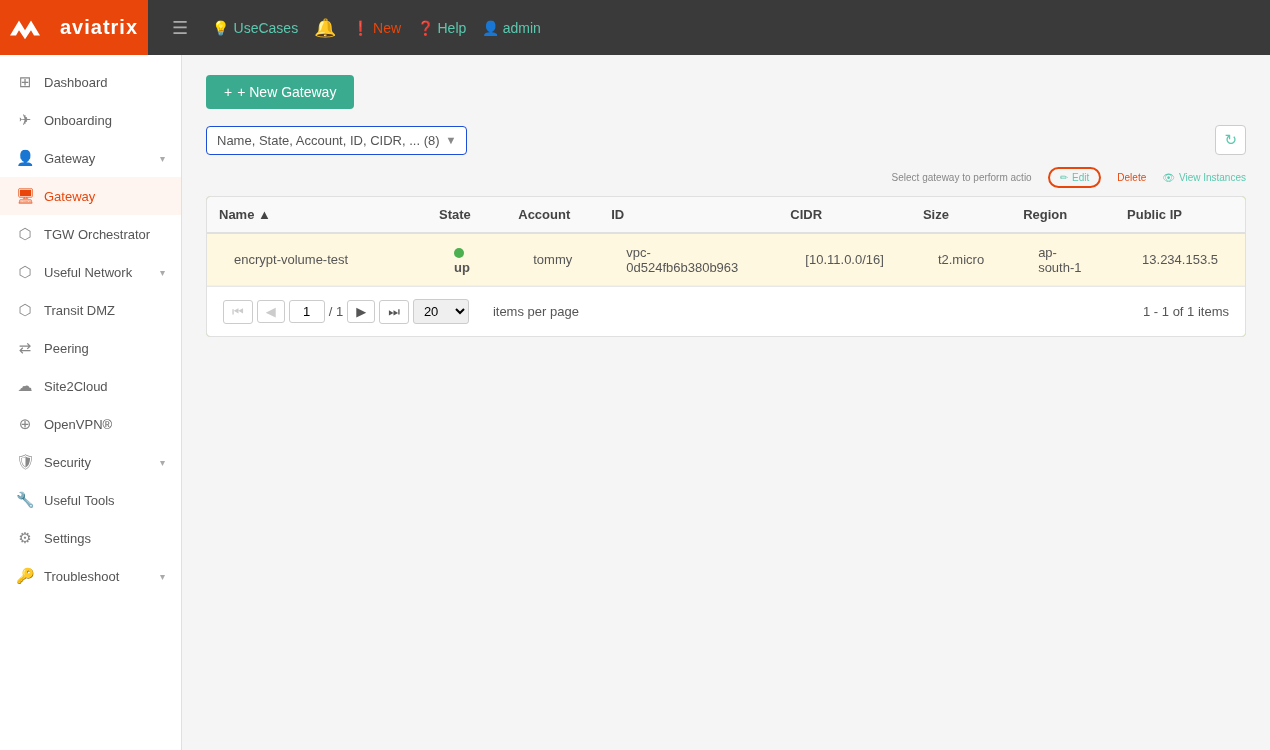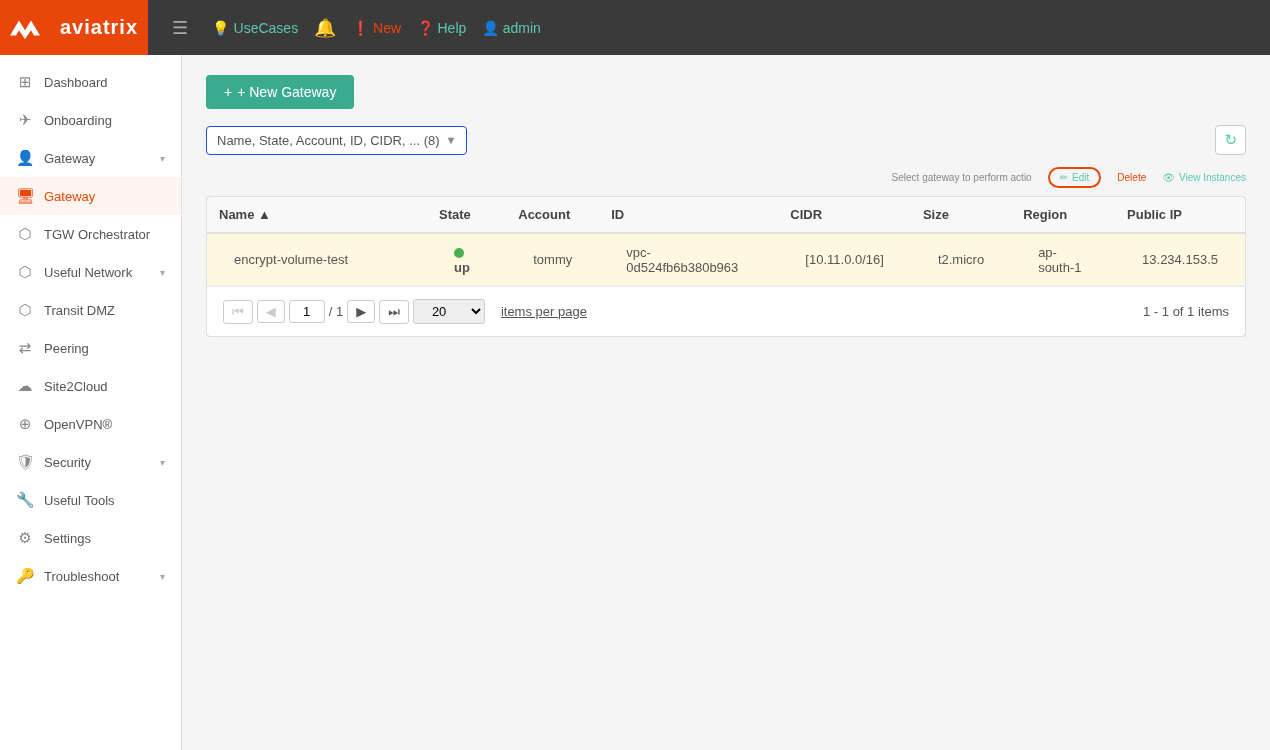--- a/index.html
+++ b/index.html
@@ -282,25 +282,25 @@
       border: 1px solid #ccc;
       padding: 3px 6px;
       width: 36px;
       text-align: center;
       border-radius: 3px;
       font-size: 13px;
     }
     .page-total { color: #555; }
     .per-page-select {
       border: 1px solid #ccc;
-      padding: 3px 14px;
+      padding: 3px 6px;
       border-radius: 3px;
       font-size: 13px;
     }
-    .per-page-label { color: #555; margin-left: 12px; text-decoration: underline; }
+    .per-page-label { color: #555; margin-left: 20px; }
     .pagination-summary { margin-left: auto; color: #555; }
   </style>
 </head>
 <body>
 
 <div class="navbar">
   <div class="navbar-logo">
     <svg class="logo-icon" viewBox="0 0 40 30" fill="white">
       <polygon points="0,25 12,5 20,18 28,5 40,25 32,25 28,18 20,30 12,18 8,25" fill="white"></polygon>
     </svg>

